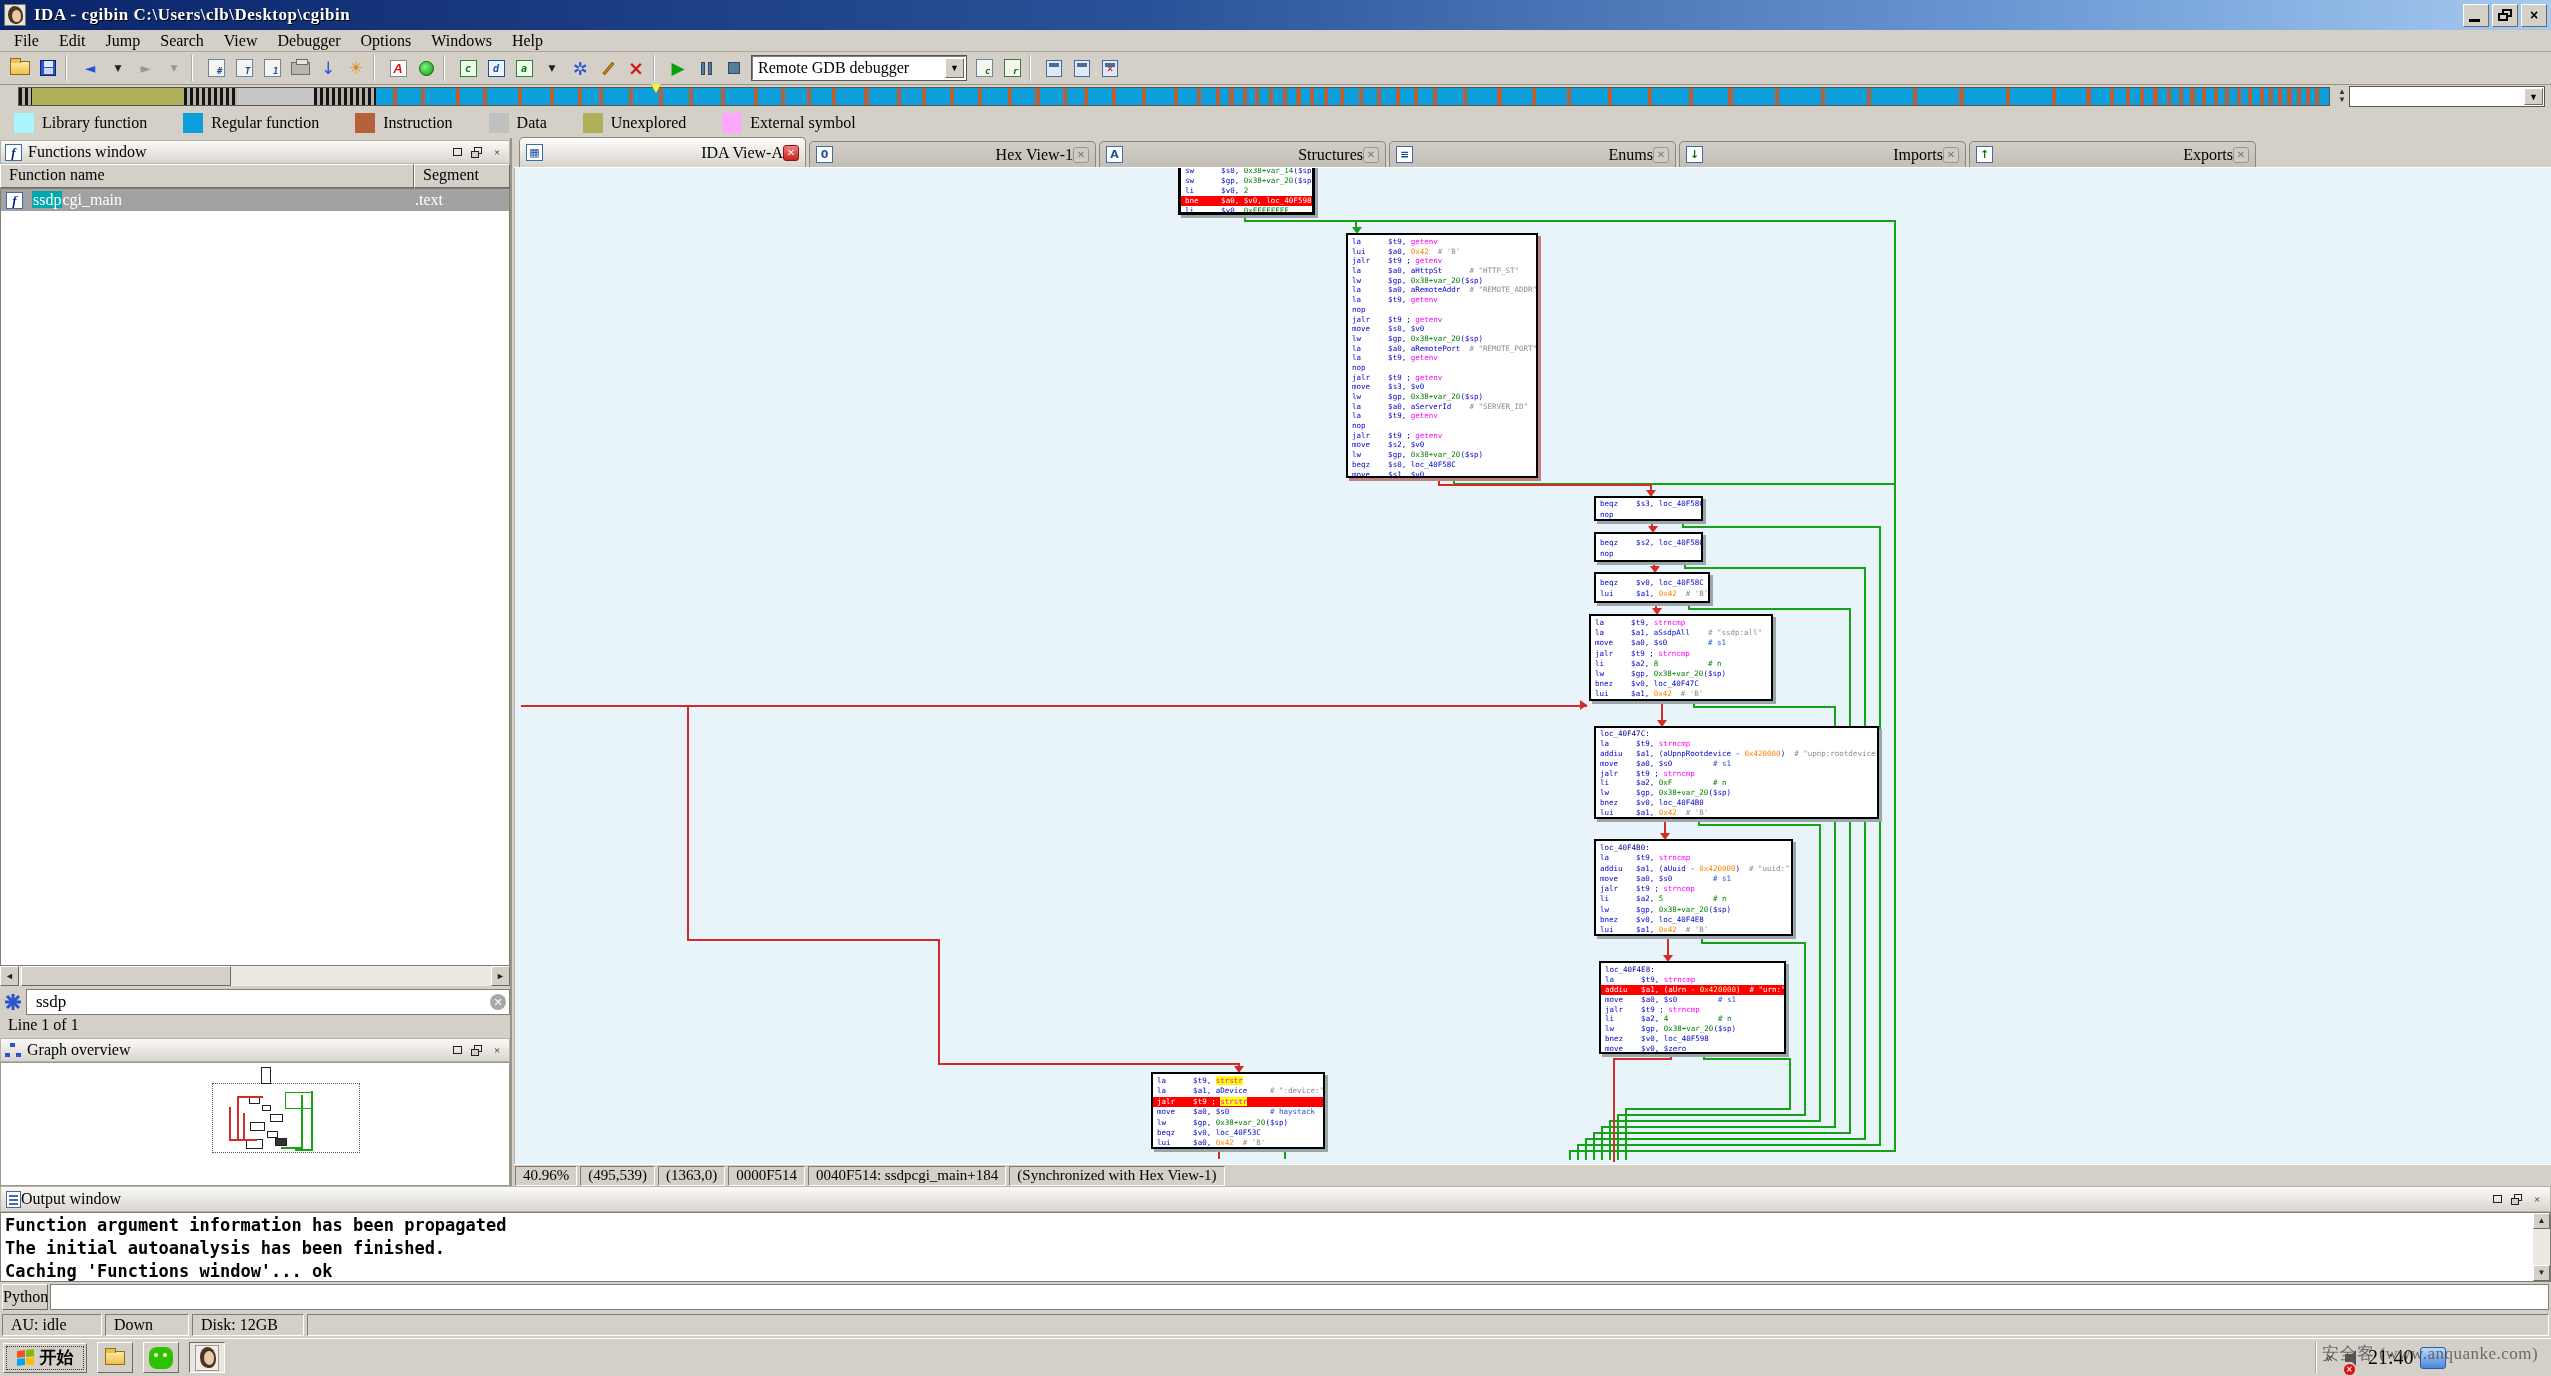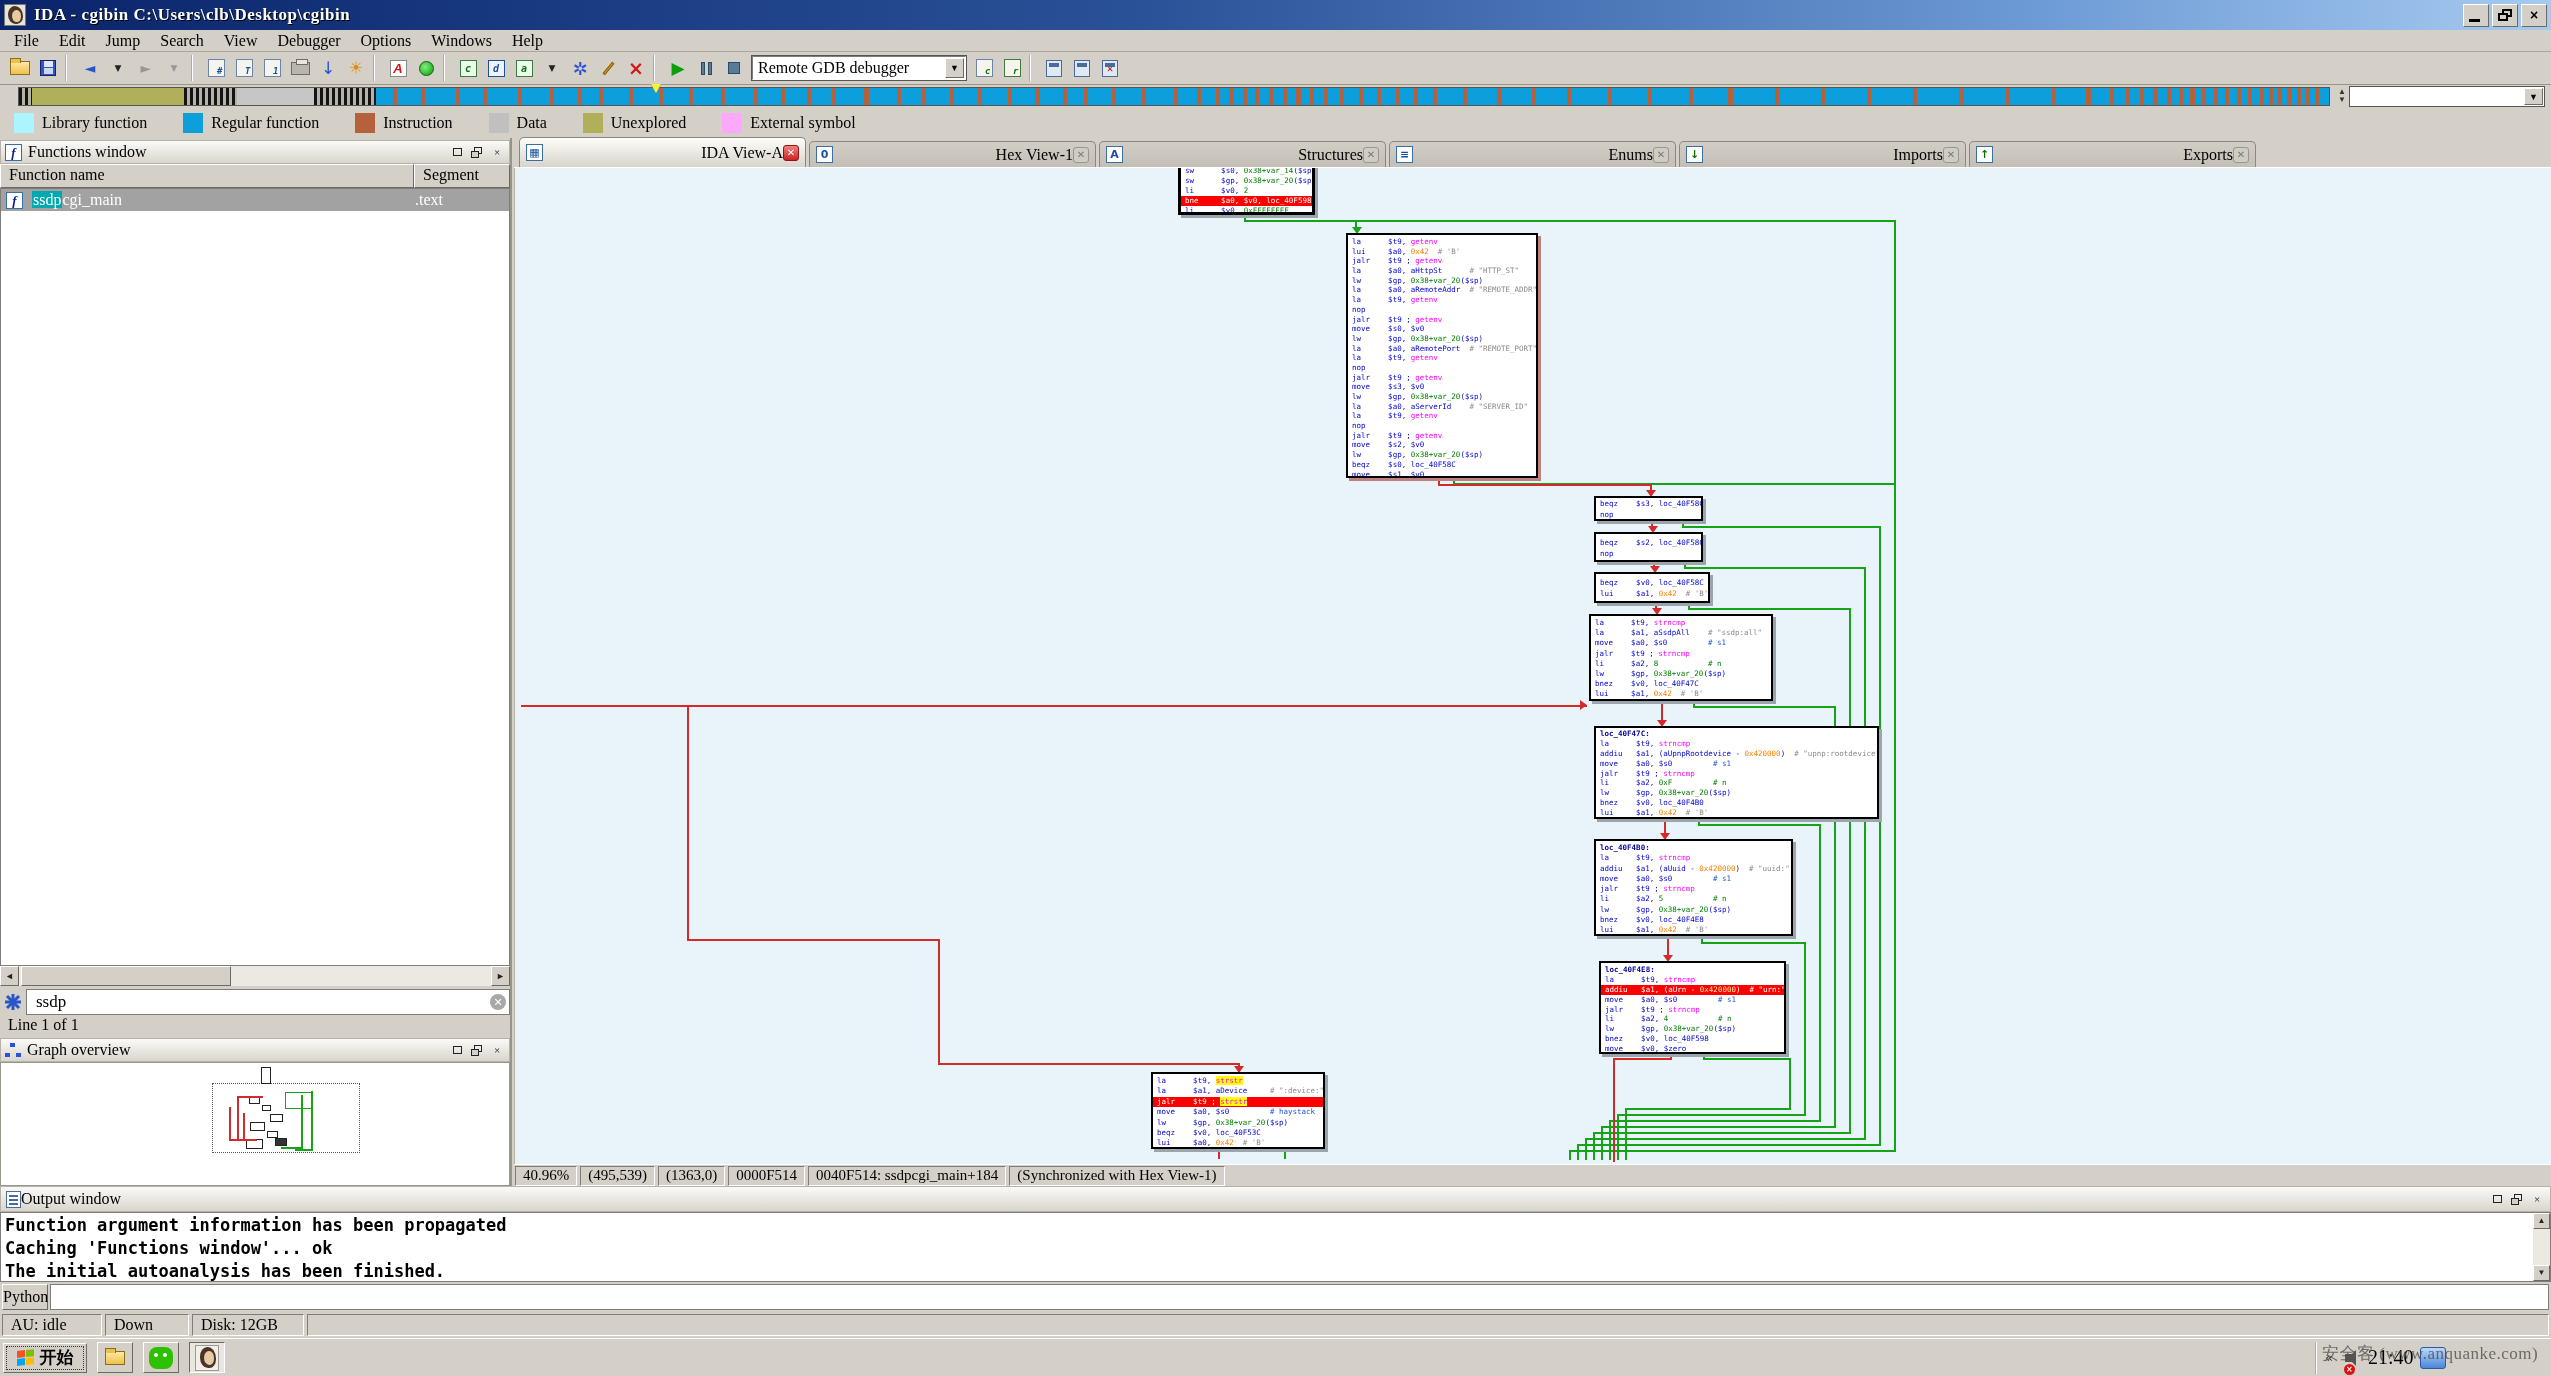--- a/index.html
+++ b/index.html
@@ -108,21 +108,21 @@
   .edge.g{background:#17a317}.edge.r{background:#d42a2a}
   .arr{position:absolute;width:0;height:0}
   .arr.d.g{border-left:5px solid transparent;border-right:5px solid transparent;border-top:7px solid #17a317}
   .arr.d.r{border-left:5px solid transparent;border-right:5px solid transparent;border-top:7px solid #d42a2a}
   .arr.rt.r{border-top:5px solid transparent;border-bottom:5px solid transparent;border-left:7px solid #d42a2a}
   .gblock{position:absolute;background:#fff;border:2px solid #000;box-shadow:3px 3px 0 #9aa6ac;font-family:"DejaVu Sans Mono",monospace;font-size:7.5px;overflow:hidden}
   .gblock.thick{border-width:3px}
   .gblock.rs{box-shadow:3px 3px 0 #c08080}
   .gline{white-space:pre;padding-left:4px}
   .seg.i{color:#0202ce}.seg.n{color:#007d00}.seg.o{color:#ff7f00}.seg.f{color:#ff00ff}
-  .seg.c{color:#8a8a8a}.seg.b{color:#2053d6}.seg.l{color:#000095;font-weight:bold}
+  .seg.c{color:#8a8a8a}.seg.b{color:#2053d6}.seg.l{color:#000095;font-weight:normal}
   .seg.fy{color:#ff00ff;background:#ffff00}
   .gline.red-line{background:#f00}
   .red-line .seg{color:#fff}.red-line .seg.o{color:#ffe9a0}.red-line .seg.fy{color:#ff00ff;background:#ffff00}
   #gstatus{position:absolute;left:0;top:1026px;width:100%;height:22px;background:#d4d0c8;border-top:1px solid #fff;display:flex;align-items:center;padding-left:1px}
   .gseg{height:20px;border:1px solid;border-color:#807d78 #fff #fff #807d78;font-size:15px;padding:0 7px;margin-right:3px;white-space:nowrap;display:flex;align-items:center}
   
   #outputwin{left:0;top:1186px;width:2551px;height:96px}
   #ow-title{position:absolute;left:0;top:0;width:100%;height:26px;background:linear-gradient(#fbfaf8,#d9d5cd);border:1px solid #b5b2a8;display:flex;align-items:center;padding:0 5px;font-size:16px}
   .doc-ico{width:15px;height:17px;background:#fff;border:1px solid #4a6a9a;position:relative}
   .doc-ico:before{content:"";position:absolute;left:2px;top:3px;right:2px;height:2px;background:#4a6a9a;box-shadow:0 4px 0 #4a6a9a,0 8px 0 #4a6a9a}
@@ -728,22 +728,22 @@
         </span>
       <span class="pbtn">
           <i class="sq2a"></i>
           <i class="sq2b"></i>
         </span>
       <span class="pbtn">×</span>
     </span>
   </div>
   <div id="ow-text">
       <div>Function argument information has been propagated</div>
+      <div>The initial autoanalysis has been finished.</div>
       <div>Caching 'Functions window'... ok</div>
-      <div>The initial autoanalysis has been finished.</div>
     </div>
   <div id="ow-vscroll">
     <span class="vsb" style="top:0">▲</span>
     <span class="vsb" style="bottom:0">▼</span>
   </div>
 </div>
 
 <div id="pyrow" class="abs">
   <div id="pybtn">Python</div>
   <input id="pyinput" value="" style="">

